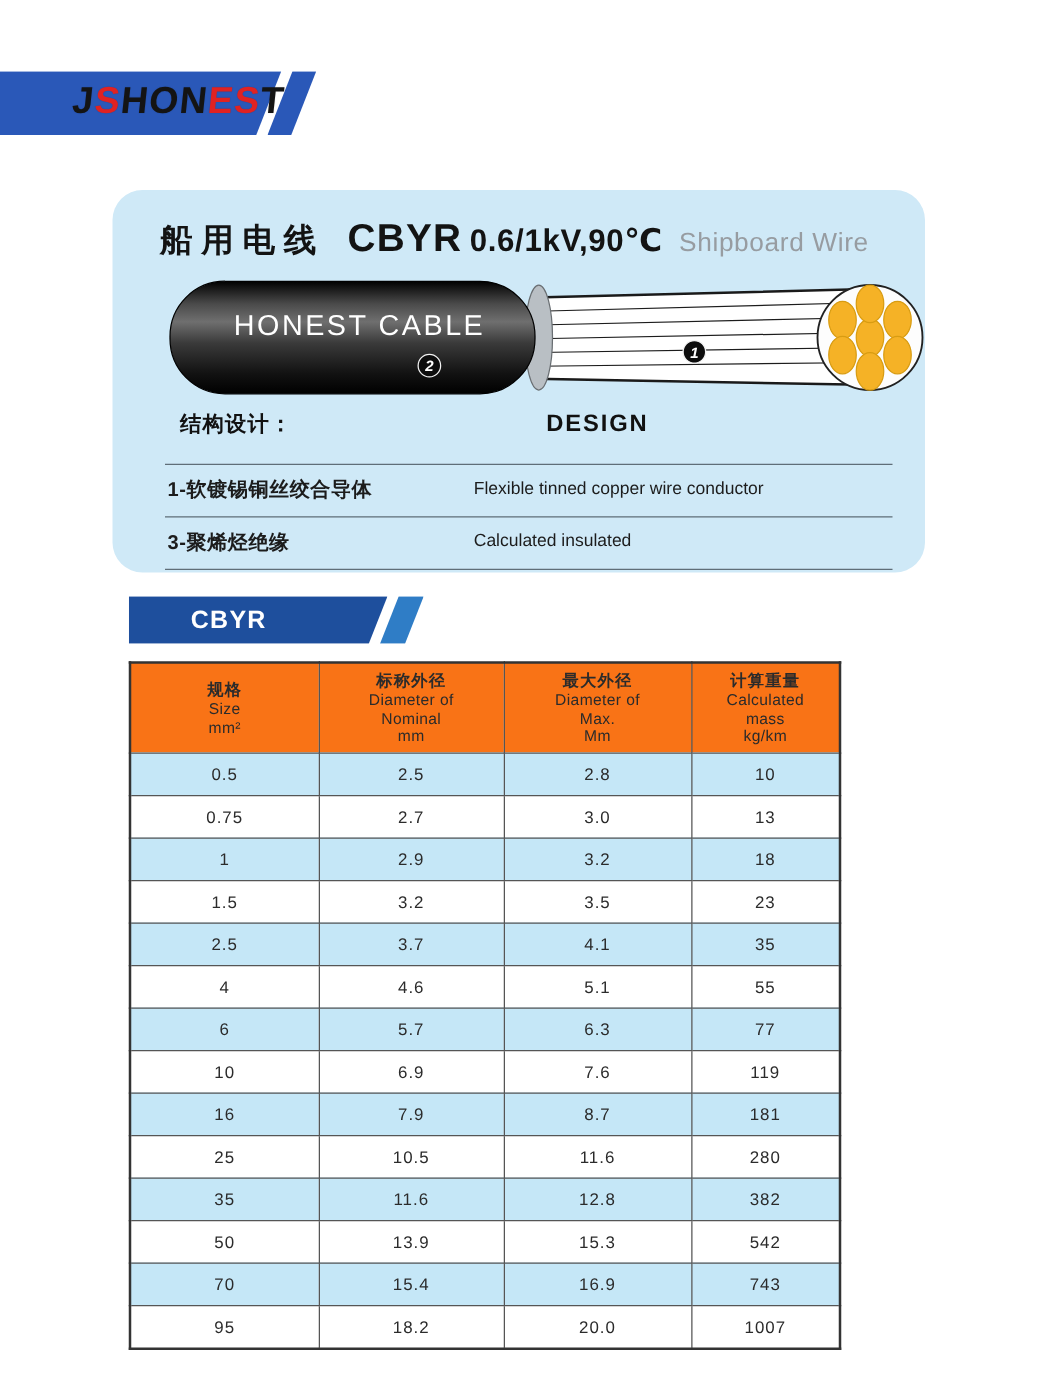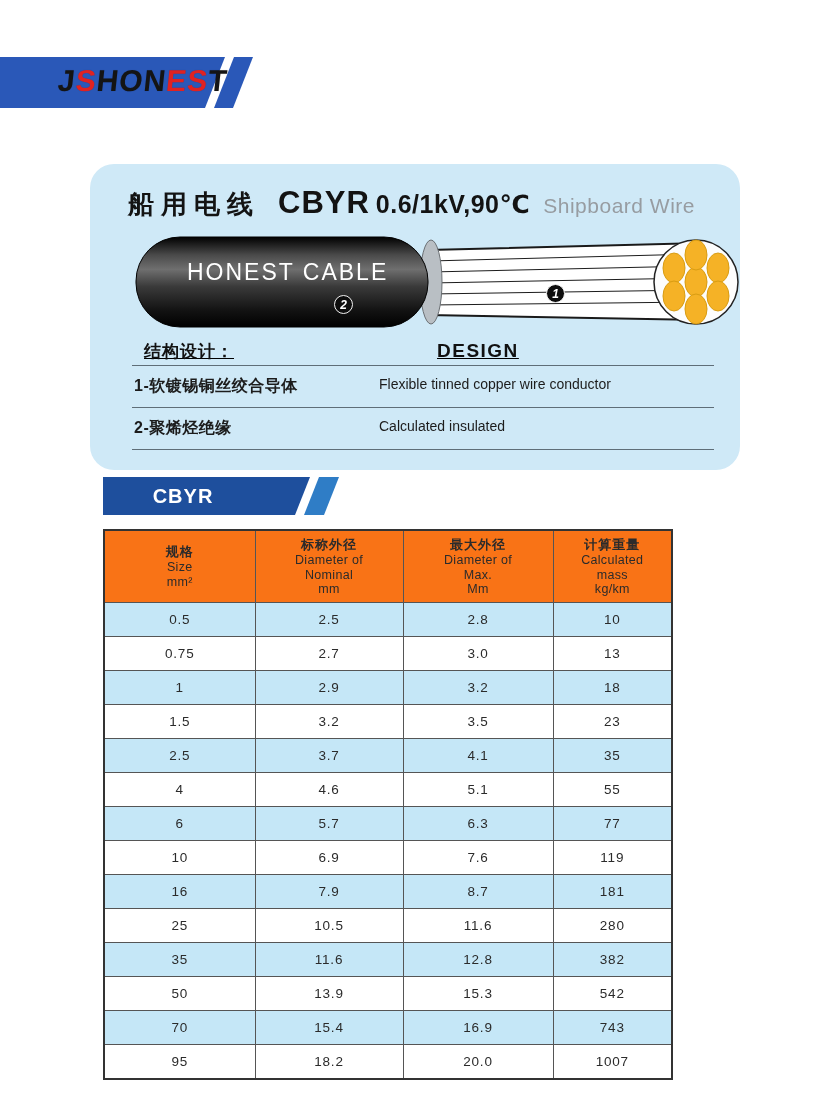--- a/index.html
+++ b/index.html
@@ -30,21 +30,21 @@
   .company-cn {
     font-size:27px; font-weight:bold; letter-spacing:3px; white-space:nowrap;
   }
   .company-en {
     font-family:"Liberation Serif","DejaVu Serif",serif;
     font-size:19px; font-weight:bold; letter-spacing:.5px; margin-top:1px; white-space:nowrap;
   }
 
   
   #panel {
-    position:absolute; left:90px; top:164px; width:650px; height:306px;
+    position:absolute; left:90px; top:152px; width:650px; height:306px;
     background:#cfe9f7; border-radius:24px;
   }
   .panel-title {
     position:absolute; left:38px; top:21px; display:flex; align-items:baseline; white-space:nowrap;
   }
   .t-cn { font-size:26px; font-weight:bold; letter-spacing:7px; color:#131313; }
   .t-model { font-size:31px; font-weight:bold; color:#131313; margin-left:18px; letter-spacing:1px; }
   .t-rating { font-size:25px; font-weight:bold; color:#131313; margin-left:6px; letter-spacing:.5px; }
   .t-en { font-size:21px; color:#979ca1; margin-left:13px; letter-spacing:.5px; }
 
@@ -59,21 +59,21 @@
     background:#0d0d0d; color:#fff; border:1.5px solid #f2f2f2;
     display:flex; align-items:center; justify-content:center;
     font-size:12px; font-weight:bold; font-style:italic;
   }
   #marker-1 { left:456px; top:120px; }
   #marker-2 { left:244px; top:131px; }
 
   #design { position:absolute; left:42px; top:176px; width:582px; }
   .design-head {
     display:grid; grid-template-columns:245px 1fr; align-items:baseline;
-    padding:0 0 2px 12px; border-bottom:1.5px solid #5f6e78;text-decoration:underline;
+    padding:0 0 20px 12px; border-bottom:1.5px solid #5f6e78;
   }
   .design-title-cn { font-size:17px; font-weight:bold; color:#111; letter-spacing:1px; }
   .design-title-en { font-size:19px; font-weight:bold; color:#111; letter-spacing:1.5px;margin-left:48px; }
   .design-row {
     display:grid; grid-template-columns:245px 1fr;
     padding:10px 0 10px 2px; border-bottom:1.2px solid #5f6e78;
   }
   .design-cn { font-size:16px; font-weight:bold; color:#1c1c1c; letter-spacing:.5px; }
   .design-en { font-size:14px; color:#1c1c1c; }
 
@@ -172,21 +172,21 @@
     <div id="design">
       <div class="design-head">
         <span class="design-title-cn">结构设计：</span>
         <span class="design-title-en">DESIGN</span>
       </div>
       <div class="design-row">
         <span class="design-cn">1-软镀锡铜丝绞合导体</span>
         <span class="design-en">Flexible tinned copper wire conductor</span>
       </div>
       <div class="design-row">
-        <span class="design-cn">2-聚烯烃绝缘</span>
+        <span class="design-cn">3-聚烯烃绝缘</span>
         <span class="design-en">Calculated insulated</span>
       </div>
     </div>
   </div>
 
   <div id="banner">
     <div class="banner-main"></div>
     <div class="banner-tip"></div>
     <div class="banner-label">CBYR</div>
   </div>

